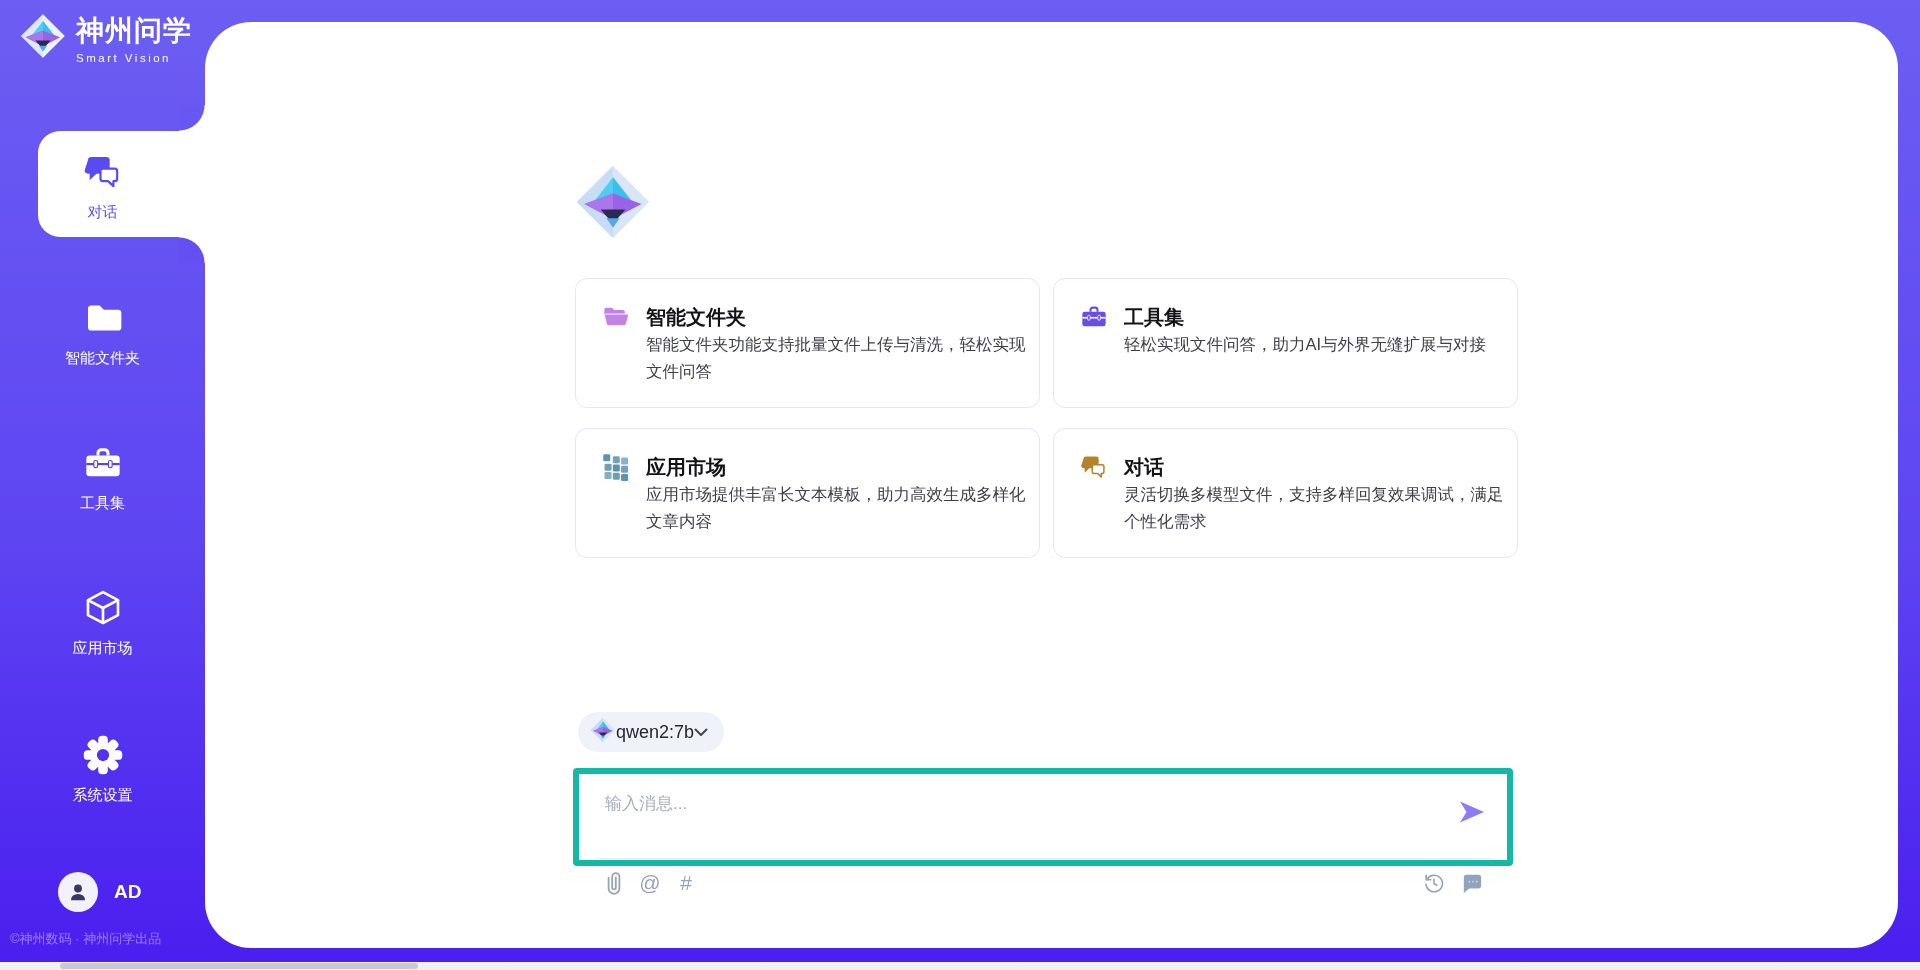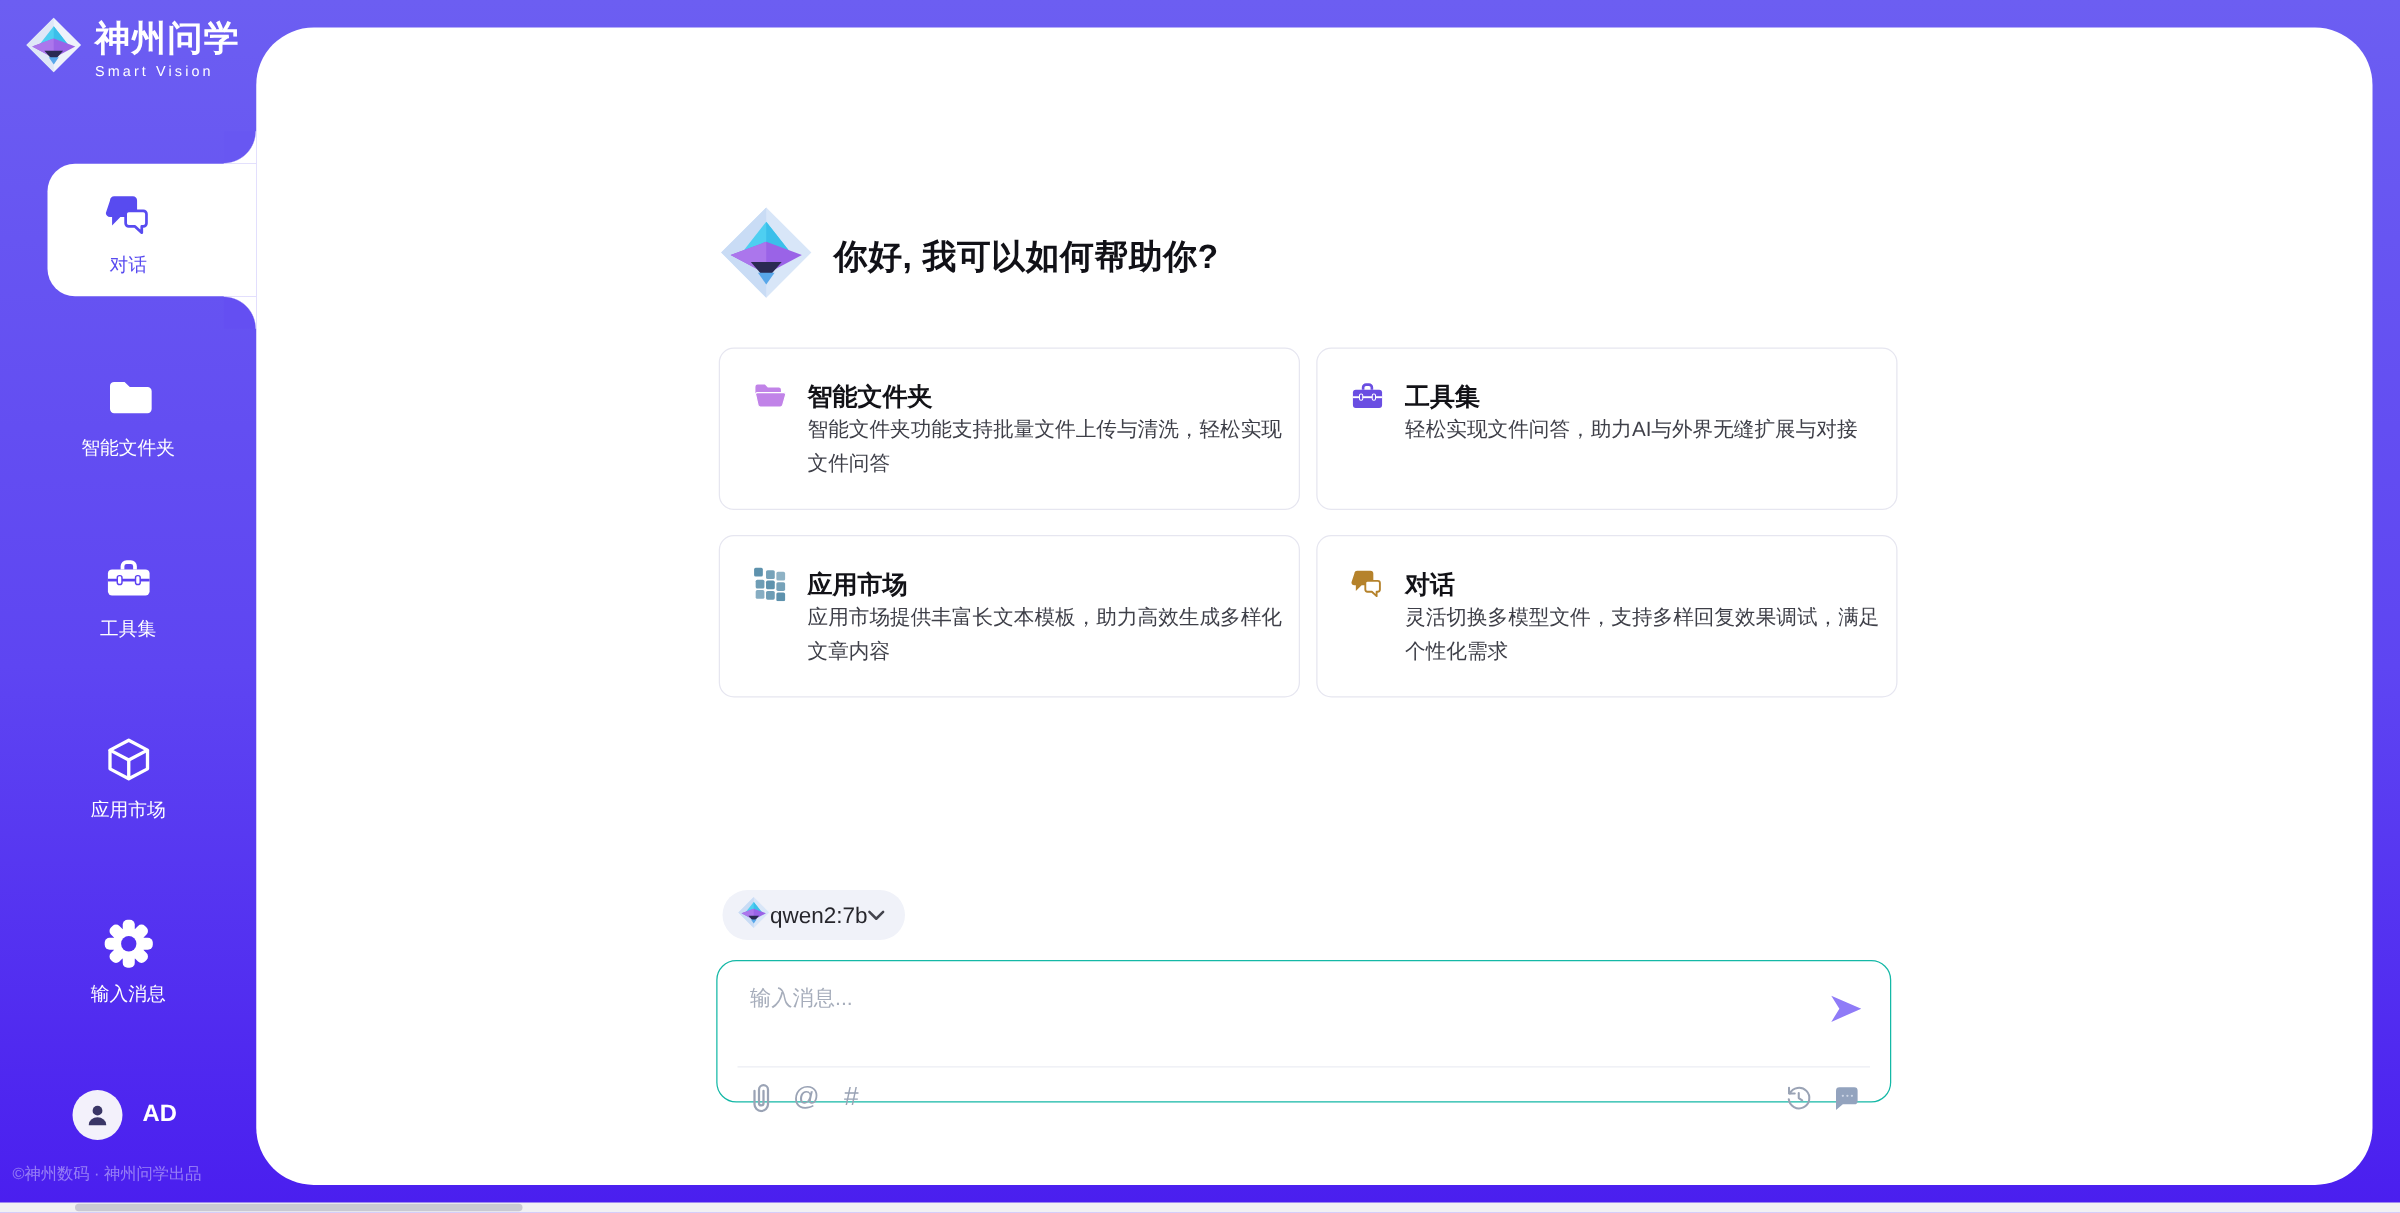--- a/index.html
+++ b/index.html
@@ -53,22 +53,22 @@
   .card-icon{width:28px;height:28px;display:flex;align-items:center;justify-content:center;flex:0 0 28px;}
   .card-title{font-size:20px;font-weight:700;color:#121217;}
   .card-desc{margin-left:44px;width:380px;font-size:16.5px;line-height:1.62;color:#3E3F48;}
 
   
   .model-pill{position:absolute;left:373px;top:690px;height:40px;display:inline-flex;align-items:center;
               background:#F0F2F9;border-radius:20px;padding:0 16px 0 12px;cursor:pointer;}
   .model-name{font-size:18px;font-weight:500;color:#26262C;}
 
   
-  .composer{position:absolute;left:368px;top:746px;width:940px;height:114px;box-sizing:border-box;
-            background:#fff;border:1px solid #14b8a6;border-radius:16px;}
+  .composer{position:absolute;left:368px;top:746px;width:940px;height:98px;box-sizing:border-box;
+            background:#fff;border:6px solid #14b8a6;border-radius:4px;}
   .composer textarea{position:absolute;left:24px;top:16px;width:840px;height:58px;border:none;outline:none;
             resize:none;font-family:inherit;font-size:17px;color:#30313a;background:transparent;}
   .composer textarea::placeholder{color:#A6ADBB;}
   .send-btn{position:absolute;right:22px;top:26px;width:26px;height:24px;cursor:pointer;}
   .composer-divider{position:absolute;left:16px;right:16px;top:84px;height:1px;background:#ECEDF3;}
   .composer-tools{position:absolute;left:22px;right:22px;top:96px;display:flex;align-items:center;}
   .tool{width:26px;height:26px;display:flex;align-items:center;justify-content:center;cursor:pointer;
         color:#9AA3B5;font-size:21px;margin-right:10px;}
   .tool.glyph{font-weight:400;}
   .spacer{flex:1;}
@@ -163,21 +163,21 @@
               </defs>
     <g mask="url(#gearHole)" fill="currentColor">
       <rect x="18.5" y="2" width="11" height="44" rx="4.5"></rect>
       <rect x="18.5" y="2" width="11" height="44" rx="4.5" transform="rotate(45 24 24)"></rect>
       <rect x="18.5" y="2" width="11" height="44" rx="4.5" transform="rotate(90 24 24)"></rect>
       <rect x="18.5" y="2" width="11" height="44" rx="4.5" transform="rotate(135 24 24)"></rect>
       <circle cx="24" cy="24" r="14.5"></circle>
     </g>
   </svg>
           </span>
-          <span class="nav-label">输入消息</span>
+          <span class="nav-label">系统设置</span>
         </li>
       </ul>
 
     <div class="user-row">
       <span class="avatar">
         <svg width="24" height="24" viewBox="0 0 38 38">
           <circle cx="19" cy="13.5" r="6.2" fill="#3A3666"></circle>
           <path d="M8 31 a11 9 0 0 1 22 0 v1 h-22 z" fill="#3A3666"></path>
         </svg>
       </span>
@@ -193,21 +193,20 @@
       <span><svg width="76" height="76" viewBox="0 0 80 80">
     <polygon points="40,2 78,40 40,78 2,40" fill="#D8E6F8"></polygon>
     <polygon points="2,40 40,2 40,78" fill="#C9DCF5"></polygon>
     <polygon points="40,14 62,42 18,42" fill="#4ECFF1"></polygon>
     <polygon points="40,14 62,42 40,42" fill="#3BBFEA"></polygon>
     <polygon points="10,42 40,31 70,42 40,58" fill="#9A63E7"></polygon>
     <polygon points="10,42 40,31 40,58" fill="#AB76EC"></polygon>
     <polygon points="27,48 53,48 40,63" fill="#2A2A52"></polygon>
     <polygon points="33,57 47,57 40,67" fill="#58A7EA"></polygon>
   </svg></span>
-      <span class="greeting-title">你好, 我可以如何帮助你?</span>
     </div>
 
     <div class="cards">
 
         <div class="feature-card idx-0">
           <div class="card-head">
             <span class="card-icon" style="color: rgb(193, 131, 232);">
               <svg width="28" height="26" viewBox="0 0 48 44">
     <path d="M4 9 a3 3 0 0 1 3 -3 h10 l4 4 h15 a3 3 0 0 1 3 3 v5 h-35 z" fill="currentColor"></path>
     <path d="M7 17 h36 a2.5 2.5 0 0 1 2.4 3.2 l-4 14 a3.5 3.5 0 0 1 -3.4 2.6 h-27 a3.5 3.5 0 0 1 -3.4 -2.6 l-3 -13.4 a2.5 2.5 0 0 1 2.4 -3.8 z" fill="currentColor" stroke="#ffffff" stroke-width="1.6"></path>

